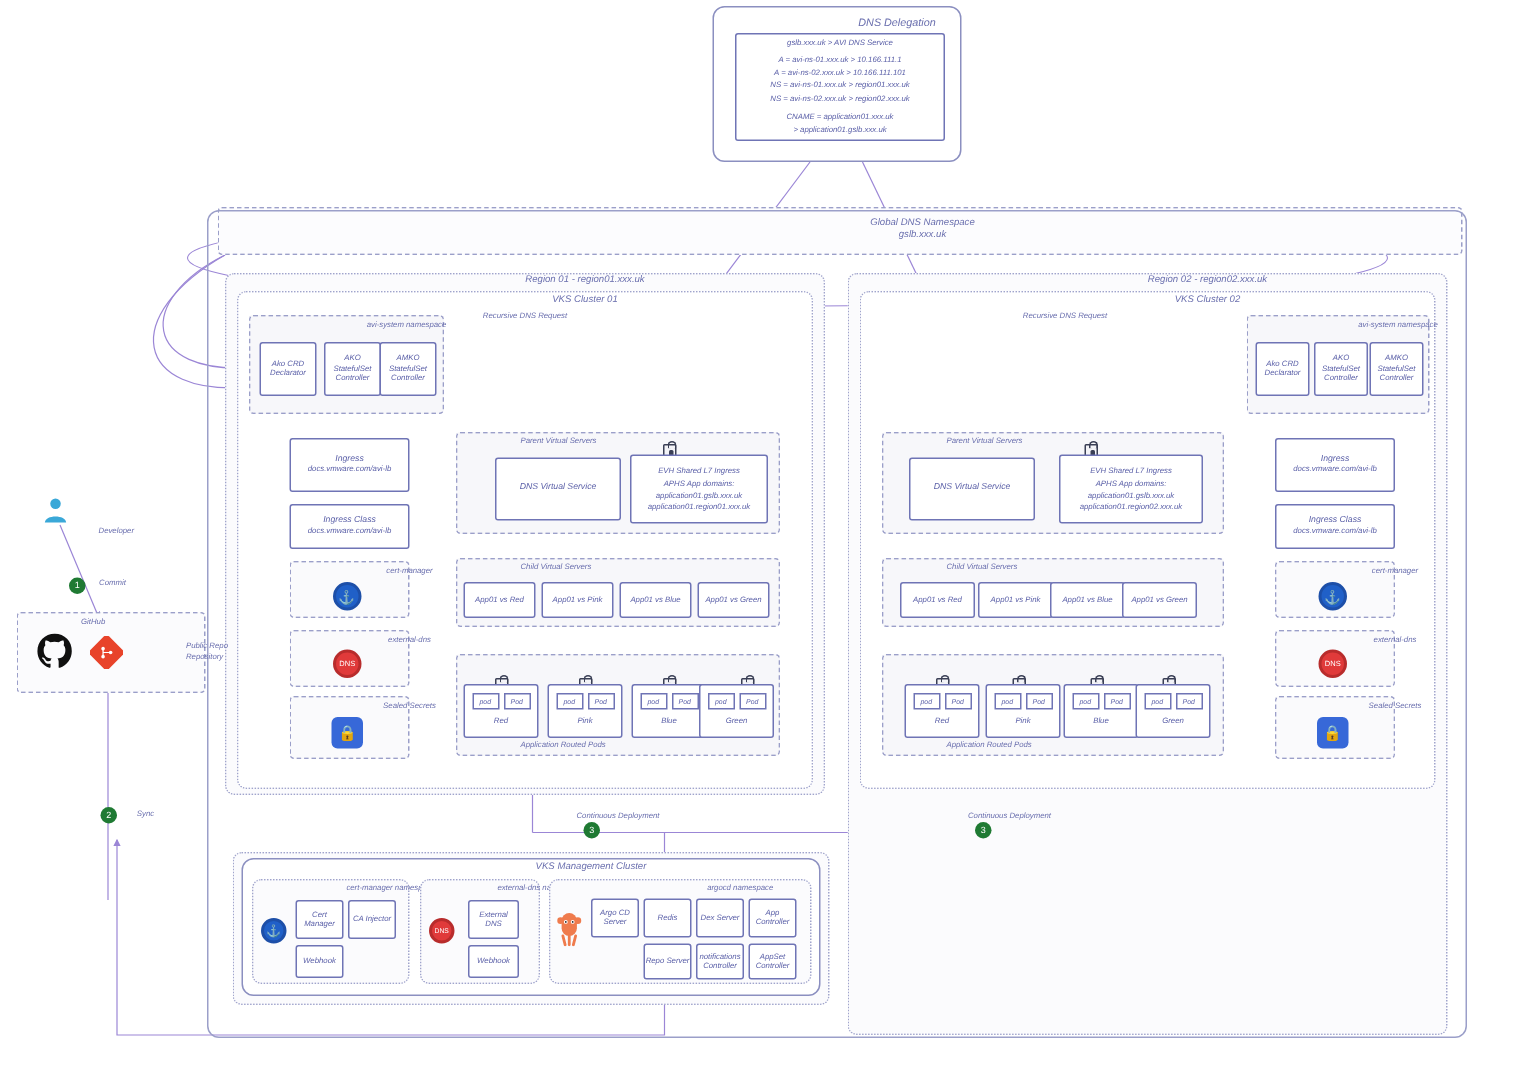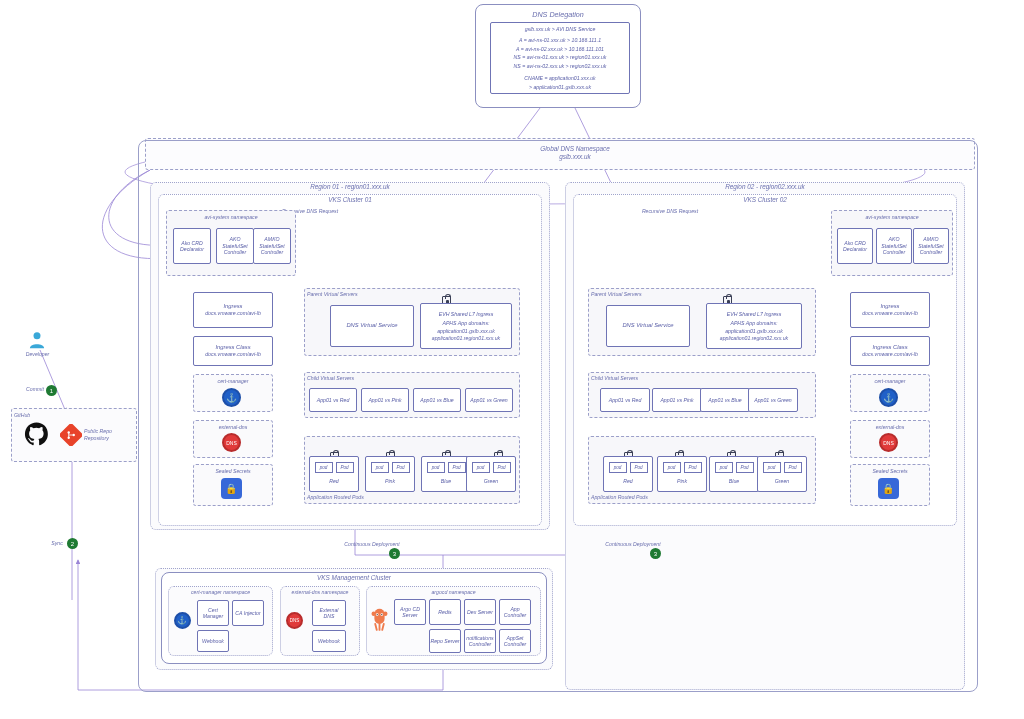--- a/index.html
+++ b/index.html
@@ -47,20 +47,21 @@
     border: 1px dotted #a0a4cc;
     background: #fbfbfd;
     border-radius: 6px;
   }
   .glabel {
     position: absolute;
     font-style: italic;
     color: #6a6fae;
     white-space: nowrap;
     text-align: center;
+    margin-left: 40px;
   }
   .tiny  { font-size: 5.2px; }
   .xs    { font-size: 5.8px; }
   .sm    { font-size: 6.4px; }
   .md    { font-size: 7.2px; }
   svg.wires { position:absolute; left:0; top:0; width:1024px; height:719px; pointer-events:none; }
   .stepbadge {
     position: absolute;
     width: 11px; height: 11px; border-radius: 50%;
     background: #1f7a33; color: #fff;

